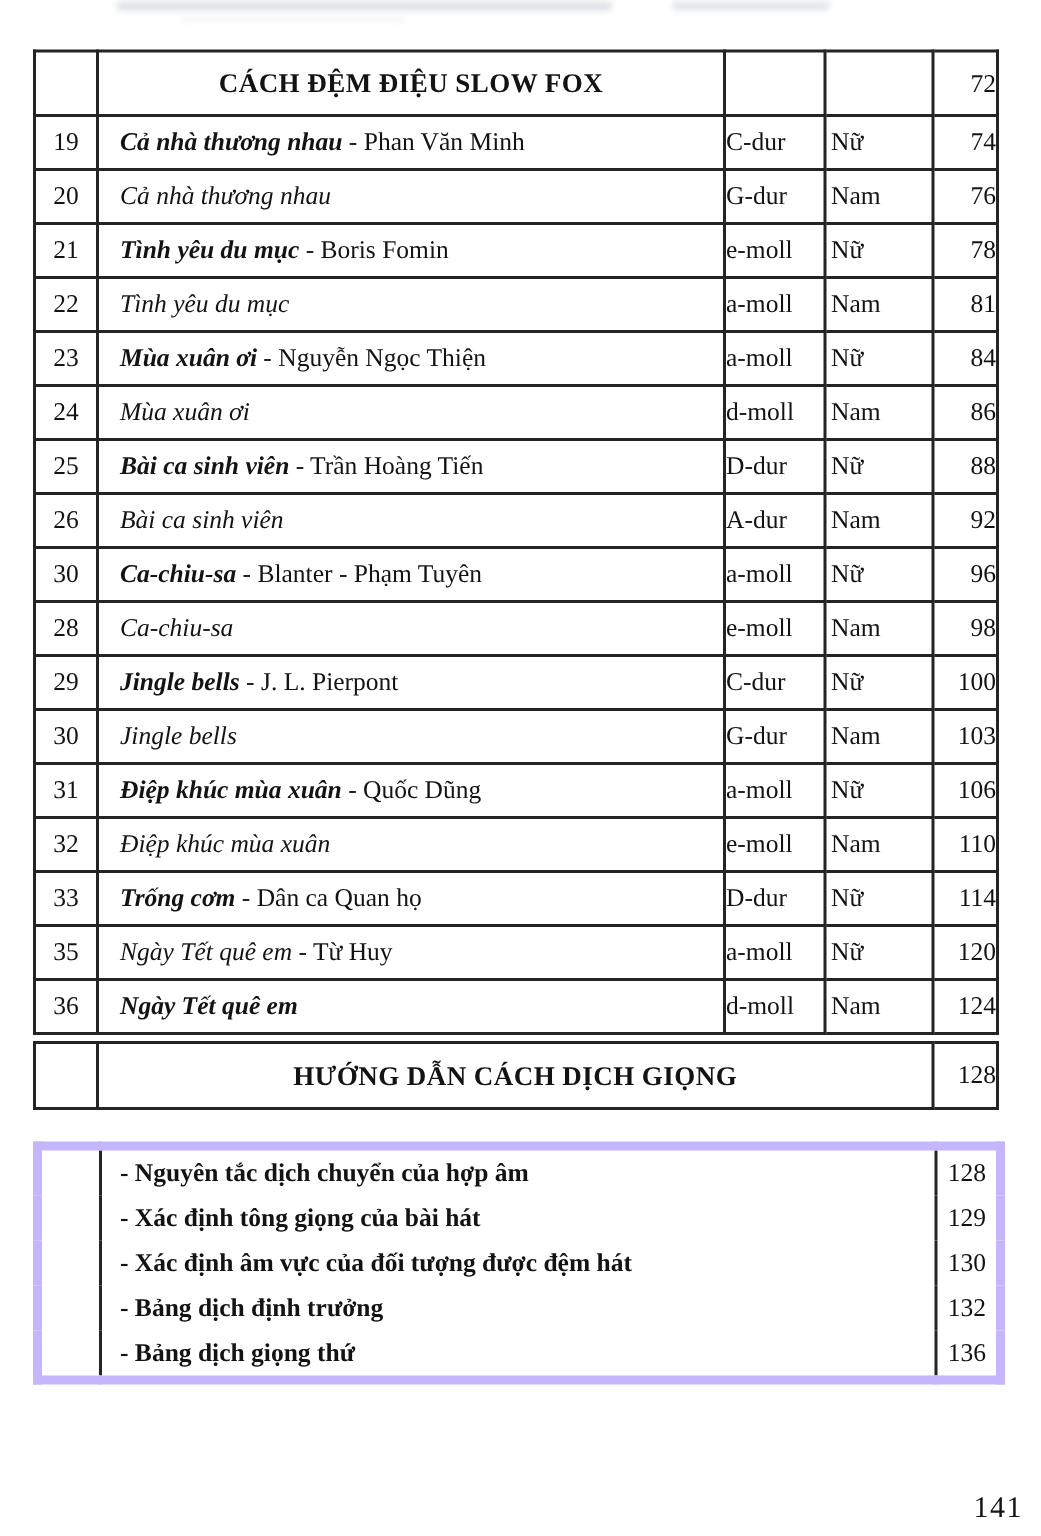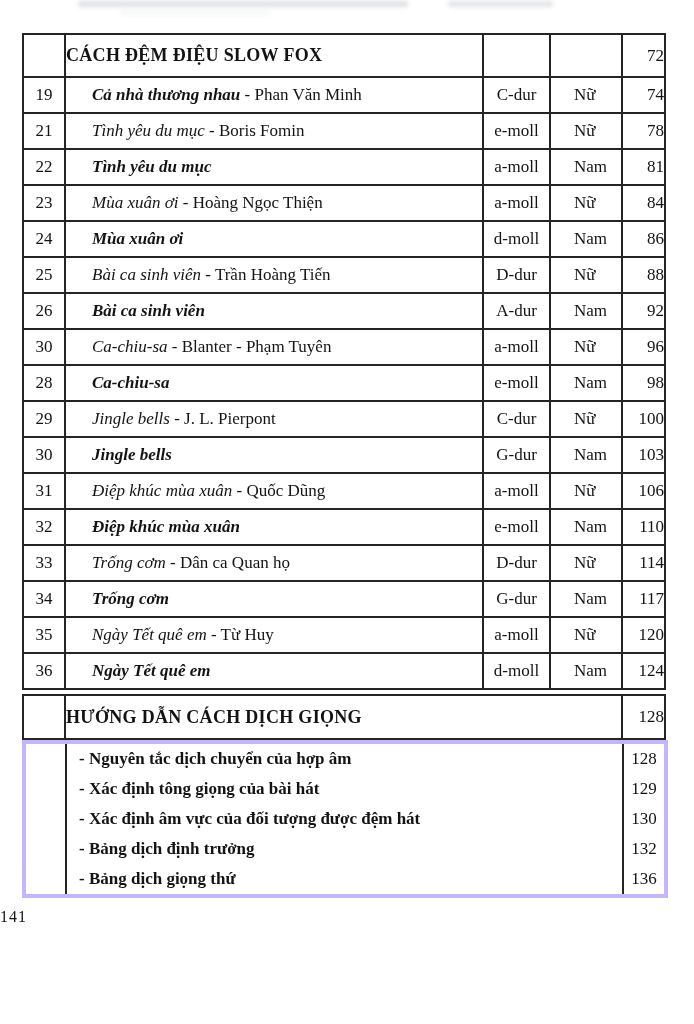--- a/index.html
+++ b/index.html
@@ -13,44 +13,44 @@
   .bleed.b1{top:1px;left:78px;width:330px;height:6px;opacity:.40}
   .bleed.b2{top:1px;left:448px;width:105px;height:6px;opacity:.34}
   .bleed.b3{top:11px;left:120px;width:150px;height:4px;opacity:.12}
 
   .toc{position:absolute;left:22px;top:33px;width:644px}
   table{border-collapse:collapse;table-layout:fixed;width:642px}
   td{border:2px solid #242424;padding:0;font-size:17px;white-space:nowrap;overflow:hidden}
 
   
   .header-row td{height:41px}
-  .section-title{font-weight:bold;font-size:18px;letter-spacing:.3px}
+  .section-title{text-align:center;font-weight:bold;font-size:18px;letter-spacing:.3px}
   .songs-body tr{height:36px}
   .c-num{text-align:center}
-  .c-title{padding-left:26px}
-  .c-key{text-align:center}
-  .c-voice{padding-left:23px}
+  .c-title{padding-left:14px}
+  .c-key{}
+  .c-voice{padding-left:3px}
   .c-page{text-align:right}
   .songs-body tr:nth-of-type(odd)  .song-title{font-weight:bold;font-style:italic}
   .songs-body tr:nth-of-type(even) .song-title{font-style:italic}
   .song-composer{font-style:normal;font-weight:normal}
 
   
   .mid-table{margin-top:4px}
   .mid-table td{height:42px}
 
   
-  .guide-table{margin-top:0;border:4px solid #c4b5fd}
+  .guide-table{margin-top:21px;border:6px solid #c4b5fd}
   .guide-table td{border-top:none;border-bottom:none;height:30px}
   .g-label{padding-left:12px;font-weight:bold}
   .g-page{text-align:center}
 
   .footer{
-    position:absolute;top:908px;left:0;width:682px;
-    text-align:left;font-size:16px;letter-spacing:1px
+    position:absolute;top:994px;left:0;width:682px;
+    text-align:right;font-size:20px;letter-spacing:1px
   }
 </style>
 </head>
 <body>
 
 <div class="bleed b1"></div>
 <div class="bleed b2"></div>
 <div class="bleed b3"></div>
 
 <div class="toc">
@@ -78,20 +78,30 @@
           <td class="c-num">19</td>
           <td class="c-title">
             <span class="song-title">Cả nhà thương nhau</span>
             <span class="song-composer">- Phan Văn Minh</span>
           </td>
           <td class="c-key">C-dur</td>
           <td class="c-voice">Nữ</td>
           <td class="c-page">74</td>
         </tr>
 
+        <tr>
+          <td class="c-num">20</td>
+          <td class="c-title">
+            <span class="song-title">Cả nhà thương nhau</span>
+            <span class="song-composer"></span>
+          </td>
+          <td class="c-key">G-dur</td>
+          <td class="c-voice">Nam</td>
+          <td class="c-page">76</td>
+        </tr>
 
         <tr>
           <td class="c-num">21</td>
           <td class="c-title">
             <span class="song-title">Tình yêu du mục</span>
             <span class="song-composer">- Boris Fomin</span>
           </td>
           <td class="c-key">e-moll</td>
           <td class="c-voice">Nữ</td>
           <td class="c-page">78</td>
@@ -105,21 +115,21 @@
           </td>
           <td class="c-key">a-moll</td>
           <td class="c-voice">Nam</td>
           <td class="c-page">81</td>
         </tr>
 
         <tr>
           <td class="c-num">23</td>
           <td class="c-title">
             <span class="song-title">Mùa xuân ơi</span>
-            <span class="song-composer">- Hoàng Ngọc Thiện</span>
+            <span class="song-composer">- Nguyễn Ngọc Thiện</span>
           </td>
           <td class="c-key">a-moll</td>
           <td class="c-voice">Nữ</td>
           <td class="c-page">84</td>
         </tr>
 
         <tr>
           <td class="c-num">24</td>
           <td class="c-title">
             <span class="song-title">Mùa xuân ơi</span>
@@ -222,30 +232,20 @@
           <td class="c-num">33</td>
           <td class="c-title">
             <span class="song-title">Trống cơm</span>
             <span class="song-composer">- Dân ca Quan họ</span>
           </td>
           <td class="c-key">D-dur</td>
           <td class="c-voice">Nữ</td>
           <td class="c-page">114</td>
         </tr>
 
-        <tr>
-          <td class="c-num">34</td>
-          <td class="c-title">
-            <span class="song-title">Trống cơm</span>
-            <span class="song-composer"></span>
-          </td>
-          <td class="c-key">G-dur</td>
-          <td class="c-voice">Nam</td>
-          <td class="c-page">117</td>
-        </tr>
 
         <tr>
           <td class="c-num">35</td>
           <td class="c-title">
             <span class="song-title">Ngày Tết quê em</span>
             <span class="song-composer">- Từ Huy</span>
           </td>
           <td class="c-key">a-moll</td>
           <td class="c-voice">Nữ</td>
           <td class="c-page">120</td>

